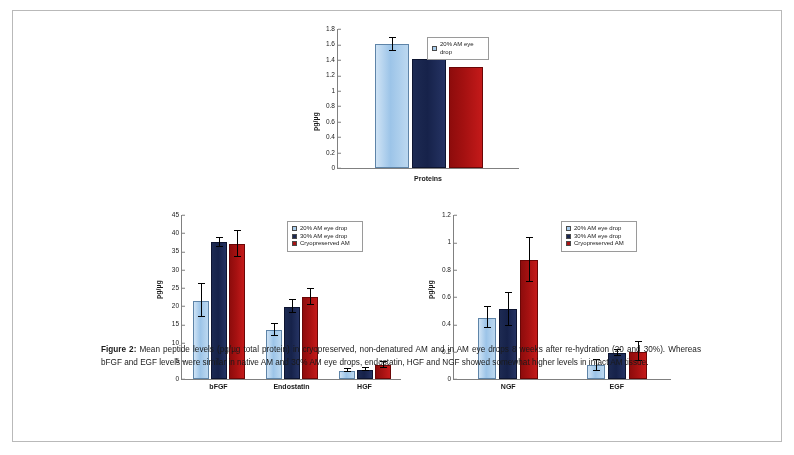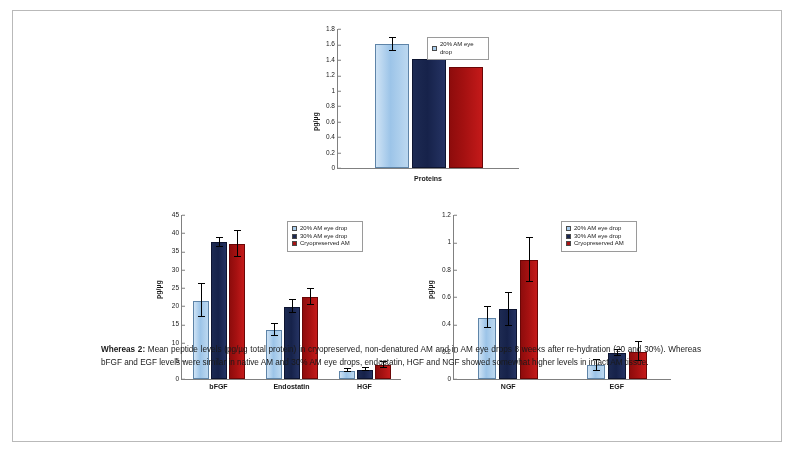--- a/index.html
+++ b/index.html
@@ -303,16 +303,16 @@
         <span>30% AM eye drop</span>
       </div>
       <div class="legend-row">
         <span class="swatch red"></span>
         <span>Cryopreserved AM</span>
       </div>
     </div>
   </div>
 
   <div id="caption">
-    <b>Whereas 2:</b><span> Mean peptide levels (pg/µg total protein) in cryopreserved, non-denatured AM and in AM eye drops 8 weeks after re-hydration (20 and 30%). Whereas bFGF and EGF levels were similar in native AM and 30% AM eye drops, endostatin, HGF and NGF showed somewhat higher levels in intact AM tissue.</span>
+    <b>Figure 2:</b><span> Mean peptide levels (pg/µg total protein) in cryopreserved, non-denatured AM and in AM eye drops 8 weeks after re-hydration (20 and 30%). Whereas bFGF and EGF levels were similar in native AM and 30% AM eye drops, endostatin, HGF and NGF showed somewhat higher levels in intact AM tissue.</span>
   </div>
 
 </div>
 
 </body></html>

